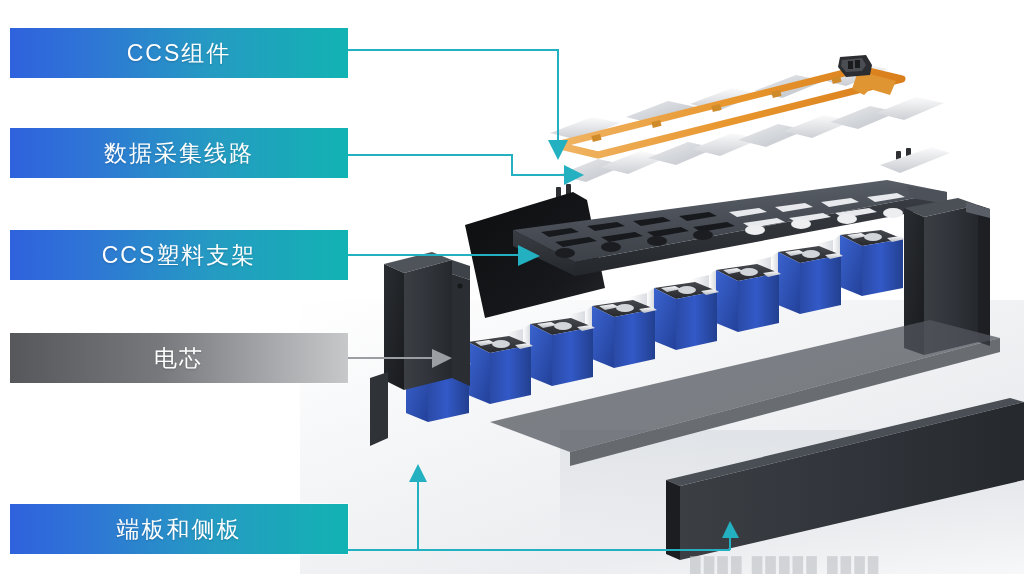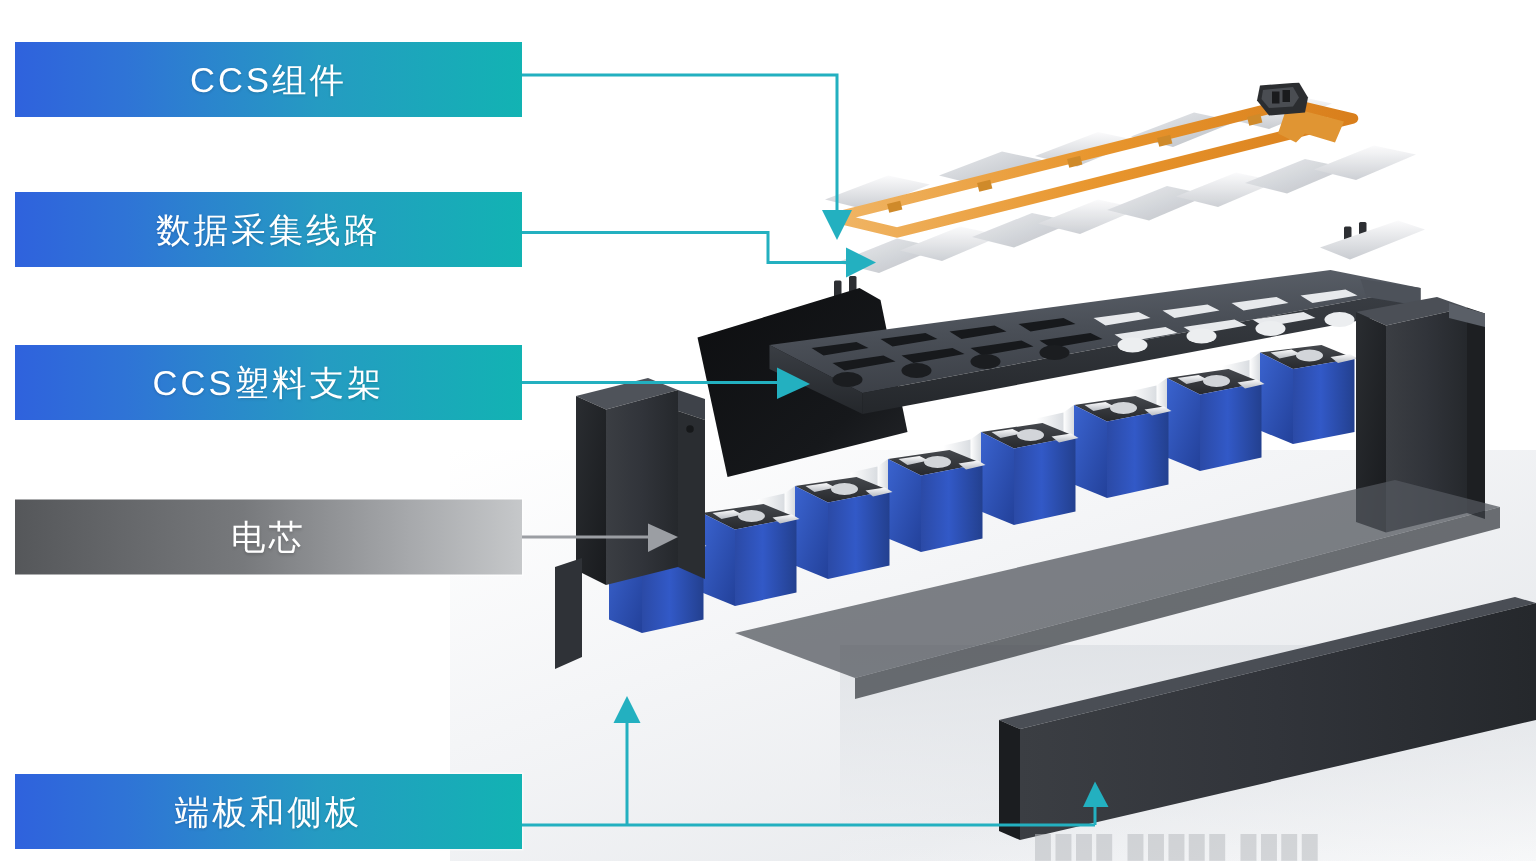--- a/index.html
+++ b/index.html
@@ -357,21 +357,21 @@
   </div>
   <div class="pill grad" style="top:230px">
     <span>CCS塑料支架</span>
   </div>
   <div class="pill grad" style="top:128px">
     <span>数据采集线路</span>
   </div>
   <div class="pill gray" style="top:333px">
     <span>电芯</span>
   </div>
-  <div class="pill grad" style="top:516px">
+  <div class="pill grad" style="top:504px">
     <span>端板和侧板</span>
   </div>
 
   <svg id="wires" viewBox="0 0 1024 574">
 
     <path d="M348,50 L558,50 L558,142" fill="none" stroke="#23b0c0" stroke-width="2"></path>
     <polygon points="548,140 568,140 558,160" fill="#23b0c0"></polygon>
 
     <path d="M348,155 L512,155 L512,175 L566,175" fill="none" stroke="#23b0c0" stroke-width="2"></path>
     <polygon points="564,165 584,175 564,185" fill="#23b0c0"></polygon>

